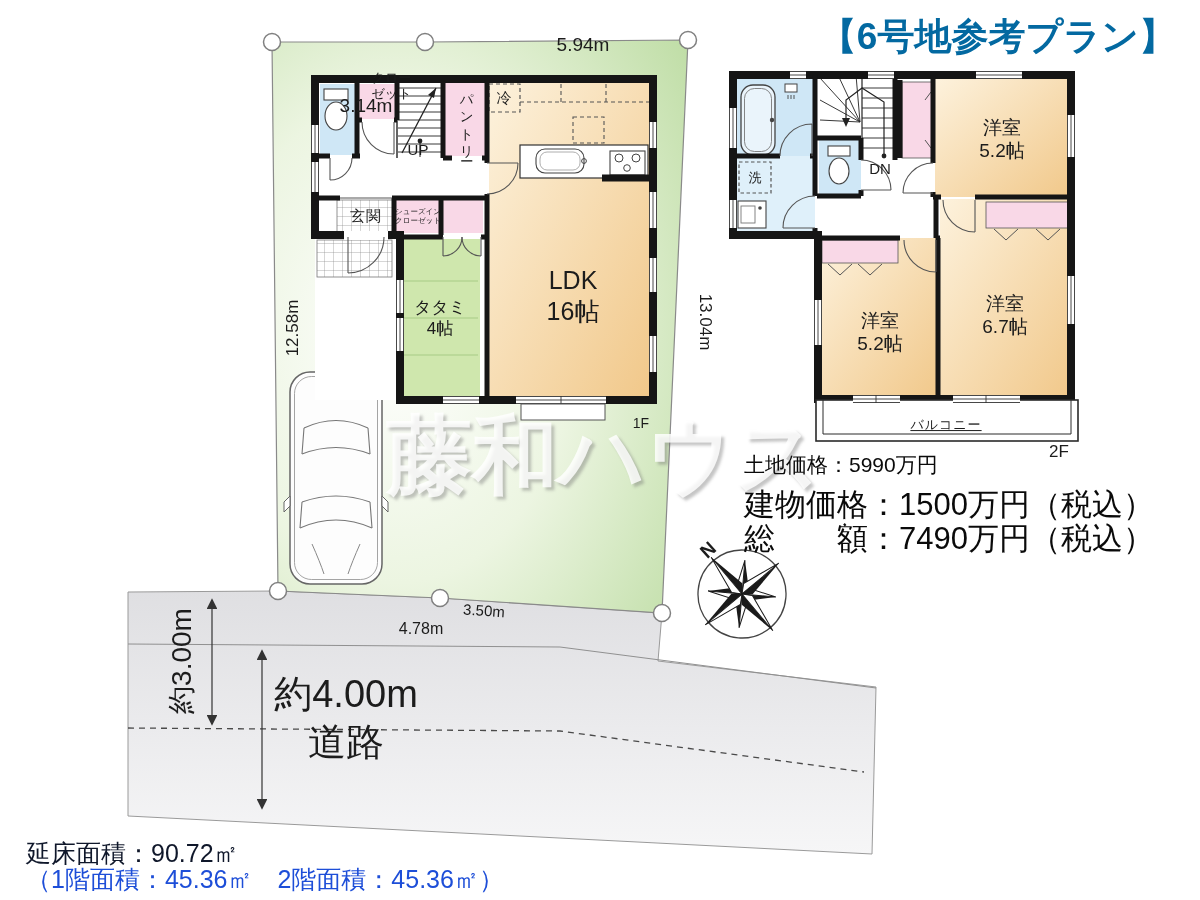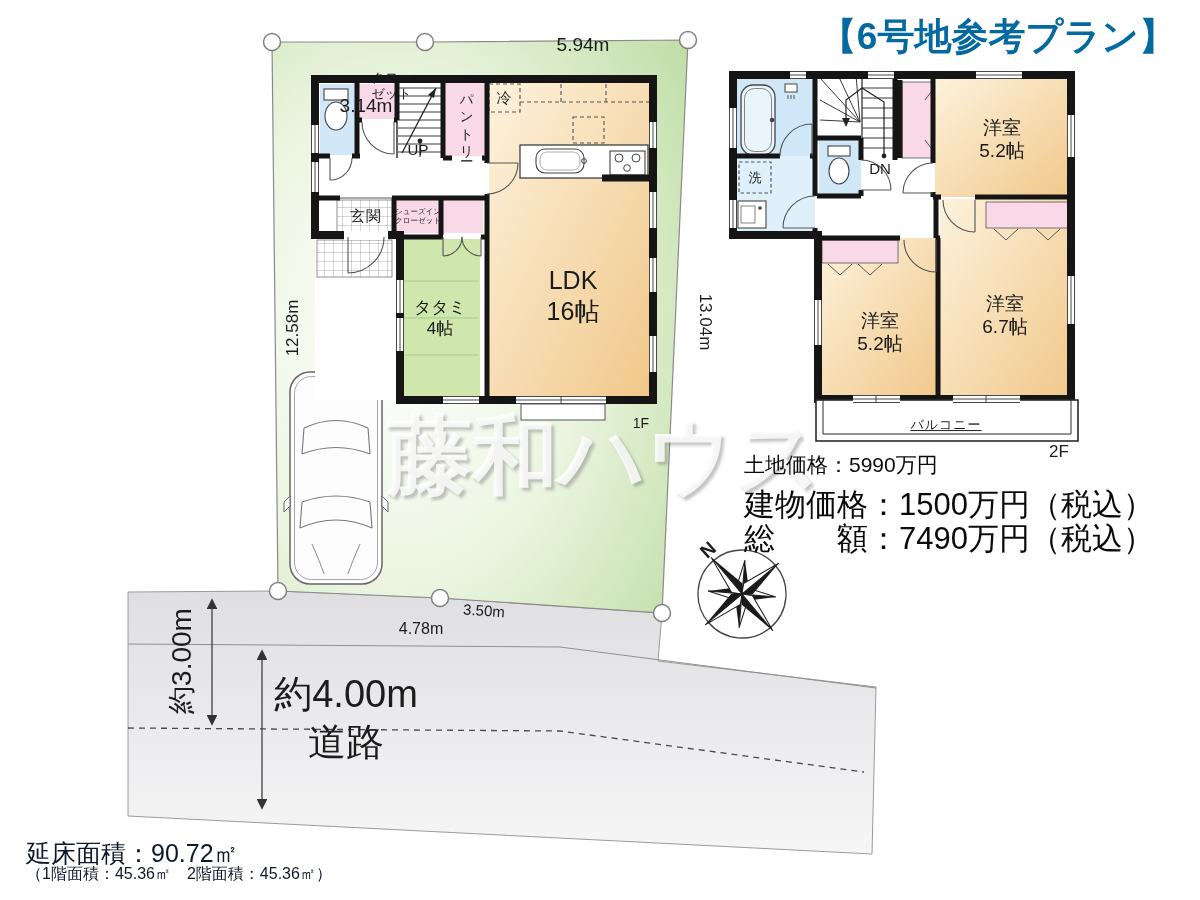--- a/index.html
+++ b/index.html
@@ -360,15 +360,15 @@
 <div class="lbl" style="left:946px;top:425px;font-size:13px;letter-spacing:1px;text-decoration:underline;">バルコニー</div>
 <div class="lbl" style="left:1059px;top:452px;font-size:17px;">2F</div>
 
 <div class="lbl rotn42" style="left:708px;top:550px;font-size:19px;font-weight:bold;">N</div>
 
 <div class="lbl left" style="left:744px;top:452px;font-size:21px;color:#0a0a0a;">土地価格：5990万円</div>
 <div class="lbl left" style="left:744px;top:486px;font-size:31px;color:#0a0a0a;">建物価格：1500万円（税込）</div>
 <div class="lbl left" style="left:744px;top:520px;font-size:31px;color:#0a0a0a;text-align:right;">総　　額：7490万円（税込）</div>
 
 <div class="lbl left" style="left:26px;top:838px;font-size:25px;color:#0f172a;">延床面積：90.72㎡</div>
-<div class="lbl left" style="left:26px;top:864px;font-size:16px;color:#0f172a;">（1階面積：45.36㎡　2階面積：45.36㎡）</div>
+<div class="lbl left" style="left:26px;top:864px;font-size:25px;color:#1d4ed8;">（1階面積：45.36㎡　2階面積：45.36㎡）</div>
 
 </div>
 
 </body></html>

